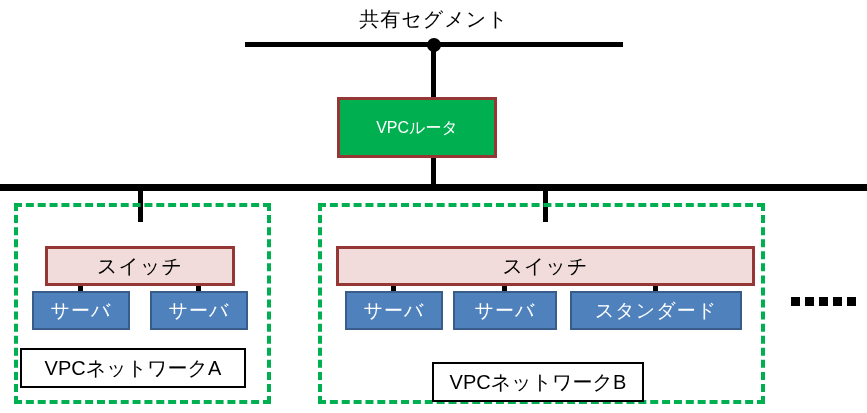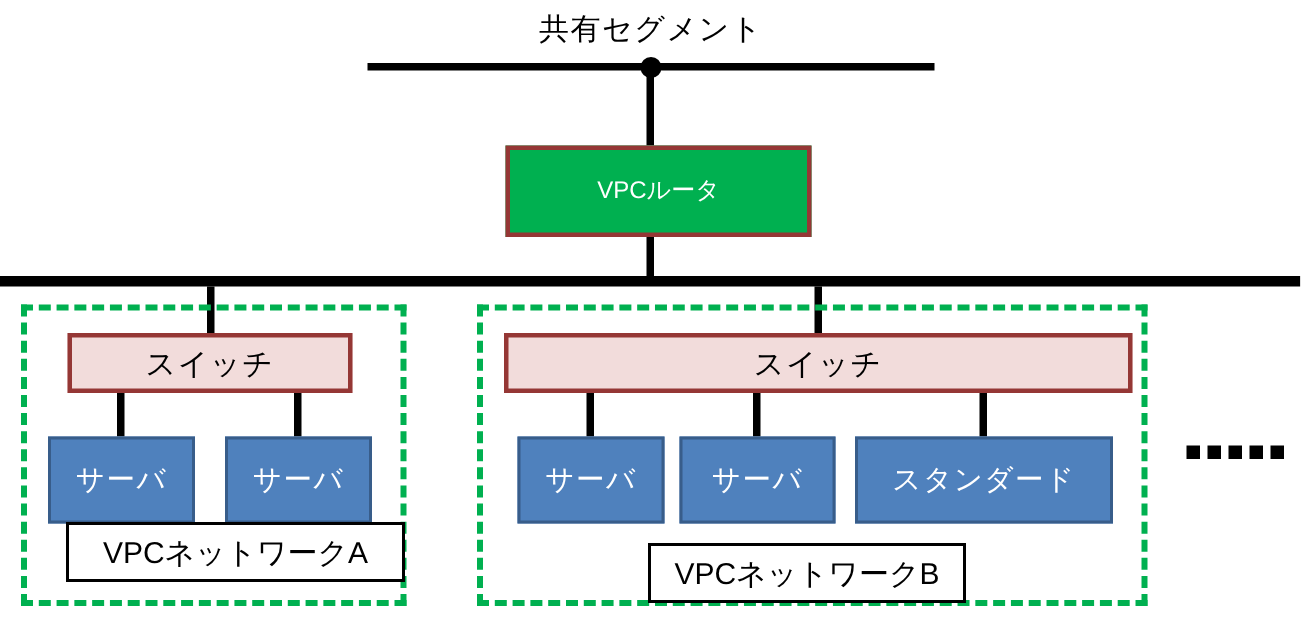--- a/index.html
+++ b/index.html
@@ -26,21 +26,21 @@
 
   
   .seg-title {
     left: 245px; top: 3px; width: 378px; height: 32px;
     display: flex; align-items: center; justify-content: center;
     font-size: 20px; color: #000; letter-spacing: 1px;
   }
 
   
   .router-box {
-    left: 337px; top: 97px; width: 204px; height: 61px;
+    left: 337px; top: 97px; width: 160px; height: 61px;
     background: var(--router-fill, #00B050);
     border: 3px solid var(--router-border, #953735);
     color: #ffffff;
     display: flex; flex-direction: column;
     align-items: center; justify-content: center;
     font-size: 16px; line-height: 1.45; text-align: center;
   }
 
   
   .net-group {
@@ -49,49 +49,49 @@
   }
   .net-a { left: 14px;  top: 203px; width: 257px; height: 201px; }
   .net-b { left: 318px; top: 203px; width: 447px; height: 201px; }
 
   
   .switch-box {
     background: var(--switch-fill, #F2DCDB);
     border: 3px solid var(--switch-border, #953735);
     color: #000;
     display: flex; align-items: center; justify-content: center;
-    font-size: 20px; letter-spacing: 1px;
+    font-size: 20px; letter-spacing: 1px; margin-top: 24px;
   }
   .switch-a { left: 45px;  top: 222px; width: 190px; height: 40px; }
   .switch-b { left: 336px; top: 222px; width: 419px; height: 40px; }
 
   
   .node-box {
     background: var(--node-fill, #4F81BD);
     border: 2px solid var(--node-border, #385D8A);
     color: #ffffff;
     display: flex; align-items: center; justify-content: center;
     font-size: 19px; letter-spacing: 1px;
-    top: 291px; height: 58px;
+    top: 291px; height: 39px;
   }
   .srv-a1 { left: 32px;  width: 98px; }
   .srv-a2 { left: 150px; width: 98px; }
   .srv-b1 { left: 345px; width: 98px; }
   .srv-b2 { left: 453px; width: 104px; }
   .appl-b { left: 570px; width: 172px; }
 
   
   .net-label {
     background: #ffffff;
     border: 2px solid #000;
     color: #000;
     display: flex; align-items: center; justify-content: center;
     font-size: 20px; height: 40px;
   }
-  .label-a { left: 44px;  top: 348px; width: 226px; }
+  .label-a { left: 20px;  top: 348px; width: 226px; }
   .label-b { left: 432px; top: 350px; width: 212px; margin-top: 12px; }
 
   
   .ellipsis {
     left: 791px; top: 297px; height: 9px;
     display: flex; gap: 5px;
   }
   .ellipsis .dot {
     width: 9px; height: 9px;
     background: var(--line, #000);

